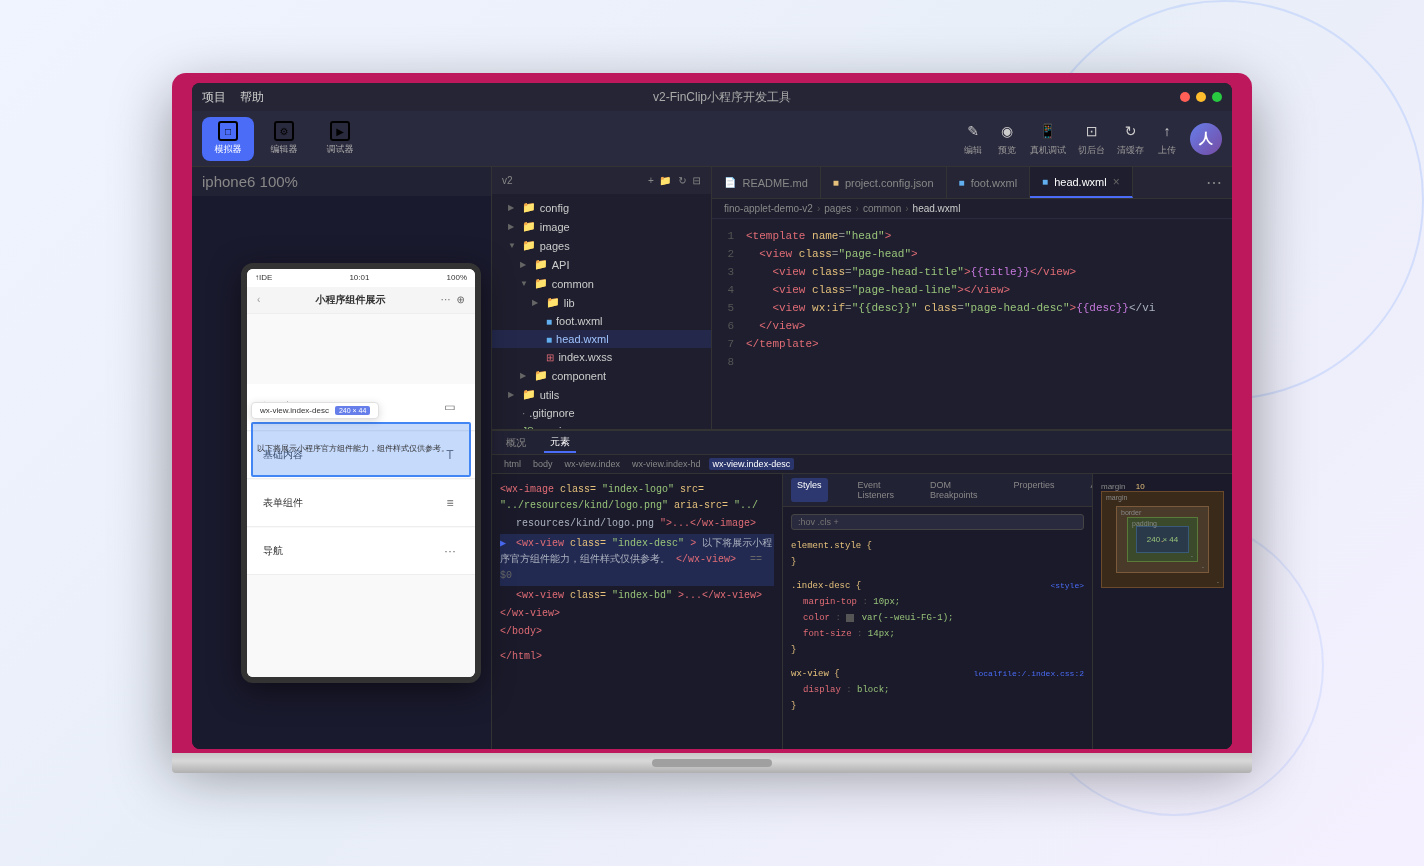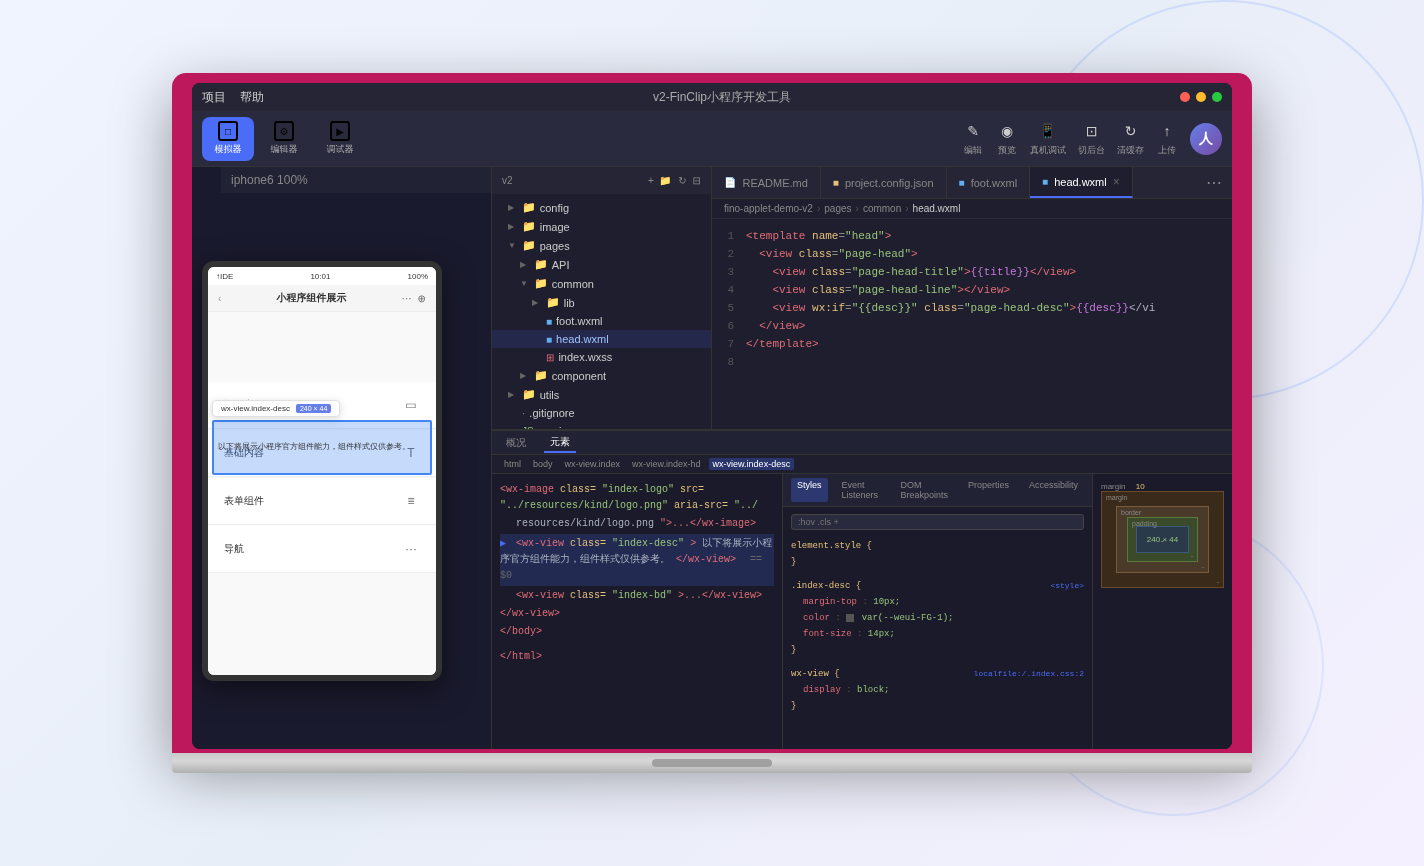--- a/index.html
+++ b/index.html
@@ -203,30 +203,29 @@
     .phone-panel {
       width: 300px;
       background: #1a1a2e;
       border-right: 1px solid #333;
       display: flex;
       flex-direction: column;
       flex-shrink: 0;
     }
     .phone-panel-header {
       padding: 6px 10px;
-      font-size: 12px;
+      font-size: 15px;
       color: #888;
       background: #222235;
-      margin-left: 29px;
     }
     .phone-screen {
       flex: 1;
       display: flex;
       align-items: center;
-      justify-content: flex-start;
+      justify-content: flex-end;
       padding: 10px;
     }
     .phone-device {
       width: 240px;
       height: 420px;
       background: #fff;
       border-radius: 12px;
       border: 6px solid #333;
       overflow: hidden;
       display: flex;
@@ -531,21 +530,21 @@
     
     .devtools-styles {
       width: 310px;
       border-left: 1px solid #333;
       overflow: auto;
       display: flex;
       flex-direction: column;
     }
     .styles-tabs {
       display: flex;
-      gap: 8px;
+      gap: 24px;
       padding: 4px 8px;
       background: #222235;
       border-bottom: 1px solid #333;
     }
     .styles-tab {
       font-size: 9px;
       color: #888;
       cursor: pointer;
       padding: 2px 6px;
     }

